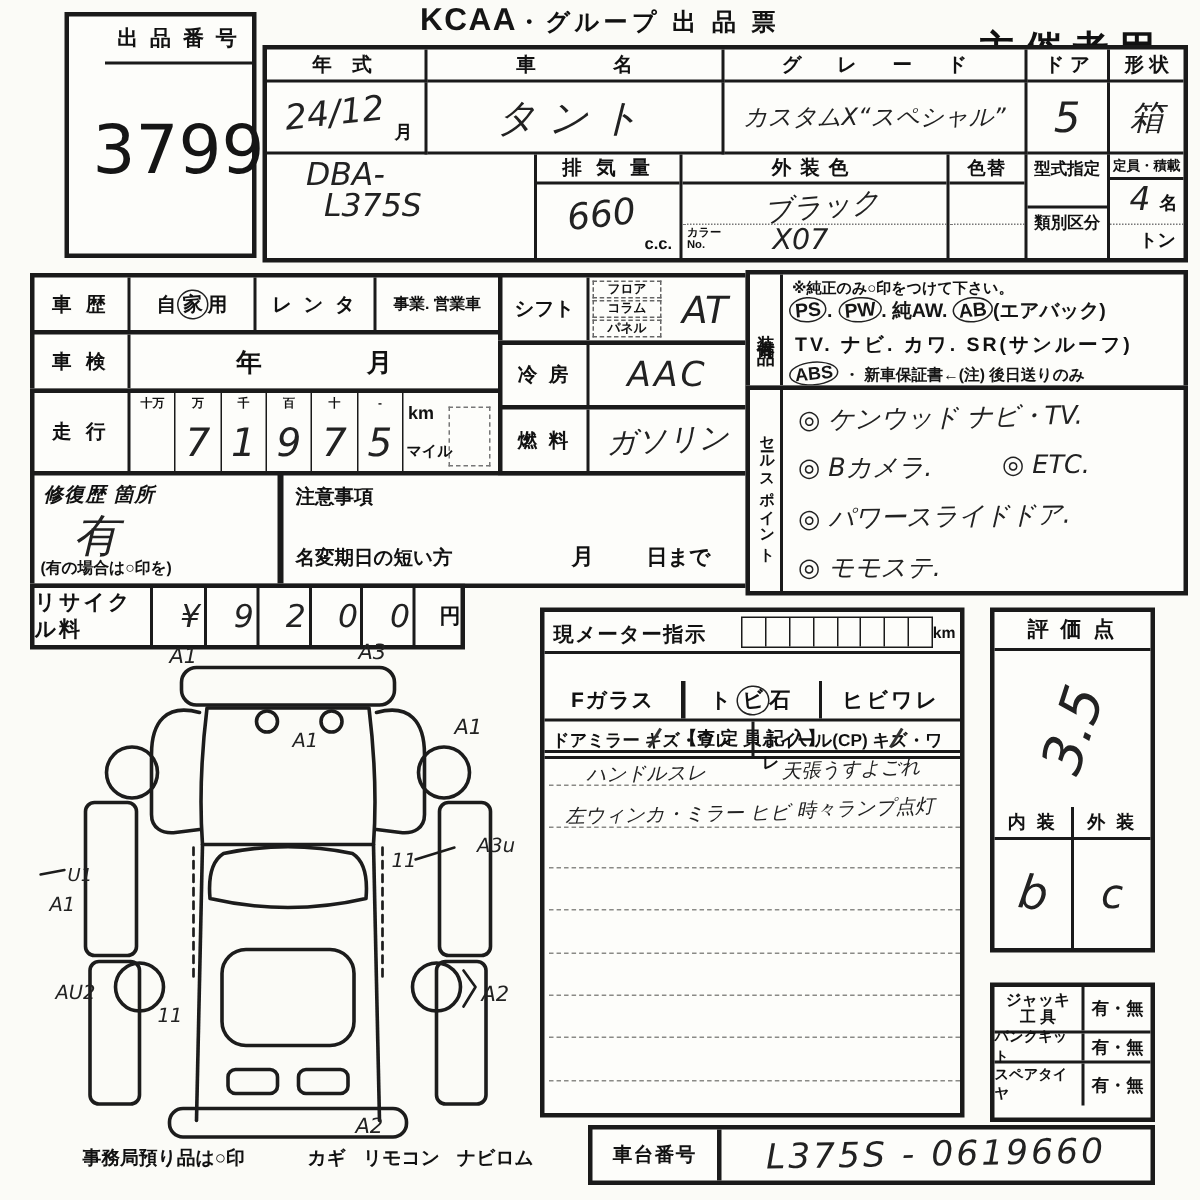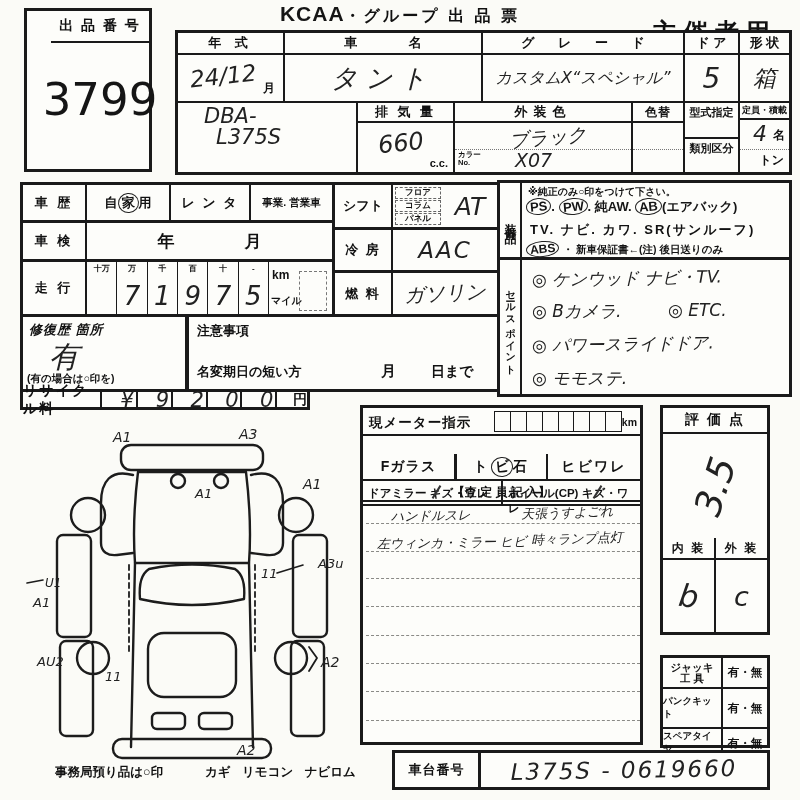--- a/index.html
+++ b/index.html
@@ -28,21 +28,21 @@
 </head>
 <body>
 
 <div id="sheet">
 
   <div class="abs" style="left:210px;top:2px;width:380px;text-align:center;">
     <span style="font-weight:900;font-size:21px;letter-spacing:1px;">KCAA</span><span class="hd" style="font-size:16px;letter-spacing:3px;">・グループ 出 品 票</span>
   </div>
   <div class="abs hd" style="left:652px;top:16px;font-size:25px;letter-spacing:6px;">主催者用</div>
 
-  <div class="abs bx" style="left:24px;top:8px;width:128px;height:164px;padding-left:24px;">
+  <div class="abs bx" style="left:43px;top:8px;width:128px;height:164px;padding-left:24px;">
     <div class="ctr b2b hd" style="height:32px;font-size:14px;letter-spacing:2px;">出 品 番 号</div>
     <div class="ctr" style="height:112px;font-size:45px;font-family:'DejaVu Sans',sans-serif;">3799</div>
   </div>
 
   <div class="abs bx" style="left:175px;top:30px;width:617px;height:145px;">
 
     <div class="abs ctr b2r b2b hd" style="left:0;top:0;width:107px;height:22px;font-size:13px;letter-spacing:5px;">年  式</div>
     <div class="abs ctr b2r b2b hd" style="left:107px;top:0;width:198px;height:22px;font-size:13px;letter-spacing:24px;padding-left:24px;">車  名</div>
     <div class="abs ctr b2r b2b hd" style="left:305px;top:0;width:202px;height:22px;font-size:13px;letter-spacing:10px;padding-left:10px;">グ レ ー ド</div>
     <div class="abs ctr b2r b2b hd" style="left:507px;top:0;width:55px;height:22px;font-size:13px;">ド ア</div>
@@ -153,21 +153,21 @@
     <div class="hd" style="position:absolute;left:4px;bottom:3px;font-size:10.5px;">(有の場合は○印を)</div>
   </div>
 
   <div class="abs bx" style="left:186px;top:314px;width:314px;height:78px;">
     <div class="hd" style="position:absolute;left:8px;top:5px;font-size:13px;">注意事項</div>
     <div class="hd" style="position:absolute;left:8px;bottom:8px;font-size:13px;">名変期日の短い方</div>
     <span class="hd" style="position:absolute;left:192px;bottom:8px;font-size:15px;">月</span>
     <span class="hd" style="position:absolute;left:242px;bottom:8px;font-size:14px;">日まで</span>
   </div>
 
-  <div class="abs bx" style="left:20px;top:389px;width:290px;height:21px;display:flex;gap:16px;">
+  <div class="abs bx" style="left:20px;top:389px;width:290px;height:44px;display:flex;gap:16px;">
     <div class="ctr b2r hd" style="width:121px;font-size:14px;letter-spacing:2px;">リサイクル料</div>
     <div class="ctr b2r hw" style="width:31px;font-size:21px;">¥</div>
     <div class="ctr b2r hw" style="width:28px;font-size:21px;">9</div>
     <div class="ctr b2r hw" style="width:28px;font-size:21px;">2</div>
     <div class="ctr b2r hw" style="width:28px;font-size:21px;">0</div>
     <div class="ctr b2r hw" style="width:28px;font-size:21px;">0</div>
     <div class="ctr hd" style="flex:1;font-size:14px;">円</div>
   </div>
 
   <div class="abs bx" style="left:332px;top:182px;width:168px;height:48px;">
@@ -288,21 +288,21 @@
   </div>
 
   <div class="abs bx" style="left:660px;top:655px;width:110px;height:93px;">
     <div class="b2b" style="display:flex;height:31px;">
       <div class="ctr b2r" style="width:60px;flex-direction:column;line-height:11px;">
         <span class="hd" style="font-size:10.5px;">ジャッキ</span>
         <span class="hd" style="font-size:10.5px;">工  具</span>
       </div>
       <div class="ctr hd" style="flex:1;font-size:11.5px;">有・無</div>
     </div>
-    <div class="b2b" style="display:flex;height:40px;">
+    <div class="b2b" style="display:flex;height:20px;">
       <div class="ctr b2r hd" style="width:60px;font-size:9.5px;">パンクキット</div>
       <div class="ctr hd" style="flex:1;font-size:11.5px;">有・無</div>
     </div>
     <div style="display:flex;height:28px;">
       <div class="ctr b2r hd" style="width:60px;font-size:9.5px;">スペアタイヤ</div>
       <div class="ctr hd" style="flex:1;font-size:11.5px;">有・無</div>
     </div>
   </div>
 
   <div class="abs bx" style="left:392px;top:750px;width:378px;height:40px;display:flex;">

